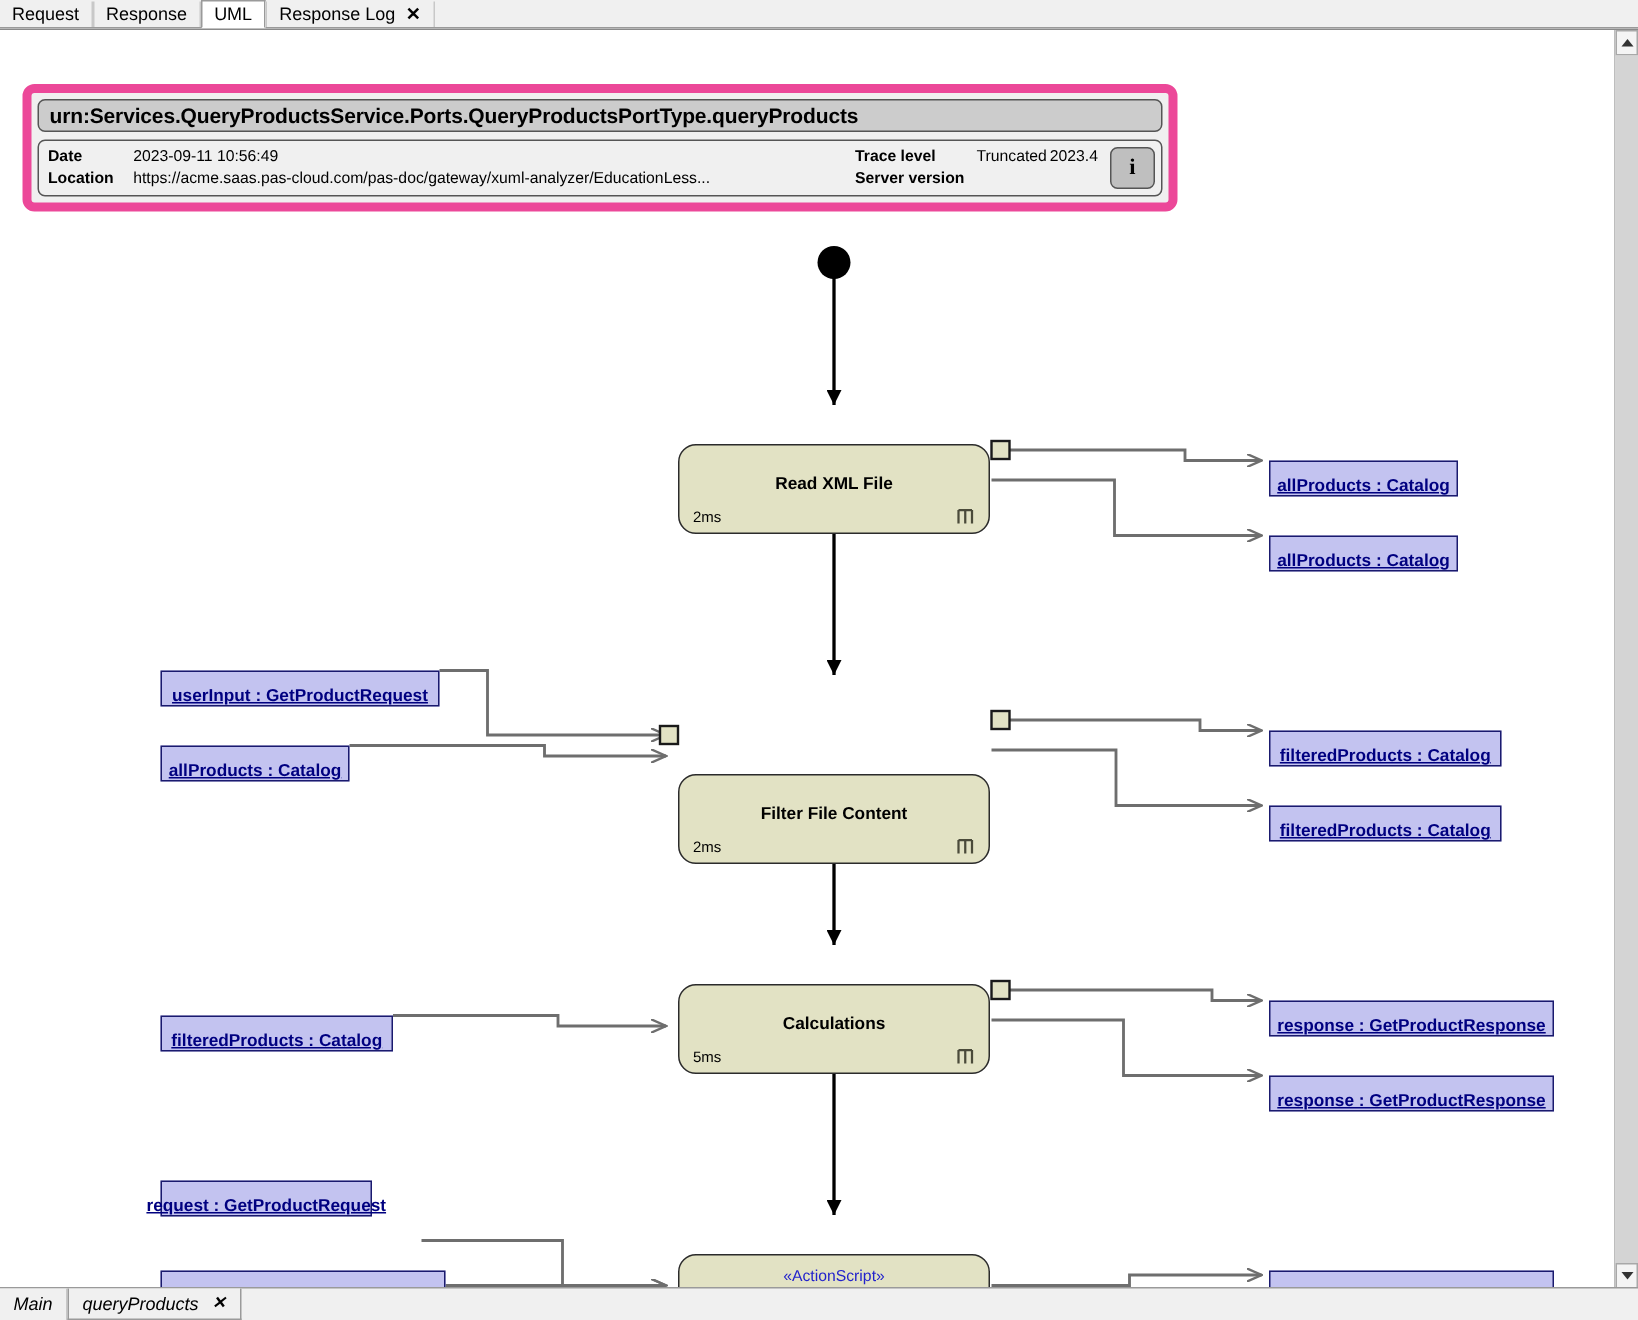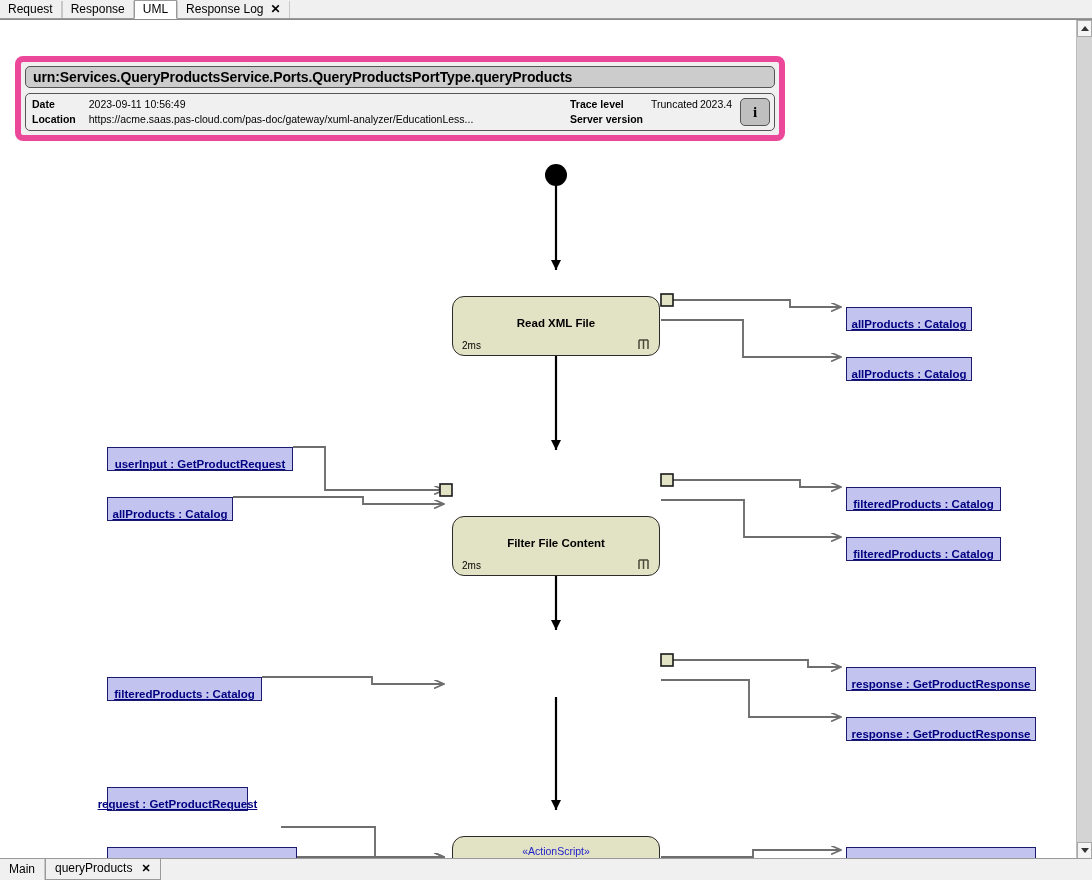--- a/index.html
+++ b/index.html
@@ -179,22 +179,22 @@
     display:flex;align-items:center;
     box-sizing:border-box;
   }
   .btab{
     height:21px;line-height:21px;
     padding:0 9px;
     font-size:12px;color:#000;
     background:#f0f0f0;
     border-right:1px solid #c8c8c8;
     box-sizing:border-box;
-    display:flex;align-items:flex-end;gap:9px;
-    white-space:nowrap;cursor:default;
+    display:flex;align-items:flex-start;gap:9px;
+    white-space:nowrap;cursor:default;font-style:italic;
   }
   .btab.active{
     background:#f0f0f0;
     border:1px solid #9a9a9a;
     border-top:none;
   }
   .btab .xmark{font-size:11px;font-weight:bold;color:#000;}
 </style>
 </head>
 <body>
@@ -281,20 +281,27 @@
       </div>
 
       <div class="node" style="left:452px;top:456px;width:208px;height:60px;margin-top:40px;">
         <div class="ntitle" style="top:20px;">Filter File Content</div>
         <div class="ndur">2ms</div>
         <svg class="nicon" viewBox="0 0 13 12">
           <path d="M2,2 L11,2 M2,2 L2,11 M6.5,2 L6.5,11 M11,2 L11,11" stroke="#4a4a3a" stroke-width="1.5" fill="none"></path>
         </svg>
       </div>
 
+      <div class="node" style="left:452px;top:636px;width:208px;height:60px;">
+        <div class="ntitle" style="top:20px;">Calculations</div>
+        <div class="ndur">5ms</div>
+        <svg class="nicon" viewBox="0 0 13 12">
+          <path d="M2,2 L11,2 M2,2 L2,11 M6.5,2 L6.5,11 M11,2 L11,11" stroke="#4a4a3a" stroke-width="1.5" fill="none"></path>
+        </svg>
+      </div>
 
       <div class="node" style="left:452px;top:816px;width:208px;height:60px;">
         <div class="nstereo" style="top:8px;">«ActionScript»</div>
 
       </div>
 
       <div class="objnode" style="left:846px;top:287px;width:126px;">
         <span>allProducts : Catalog</span>
       </div>
       <div class="objnode" style="left:846px;top:337px;width:126px;">

